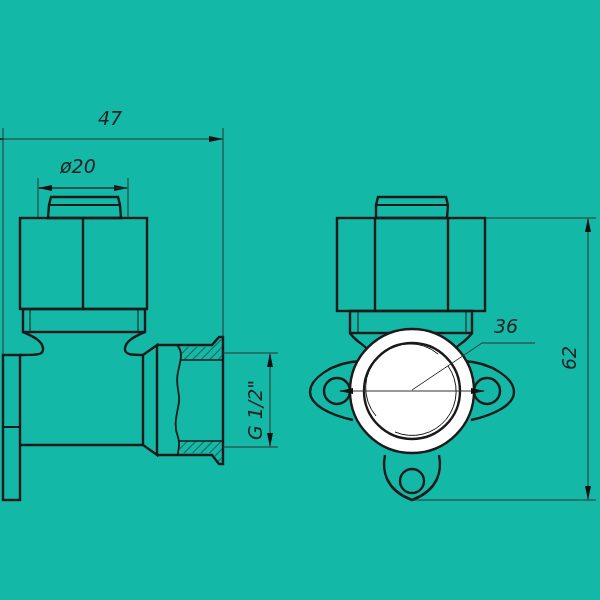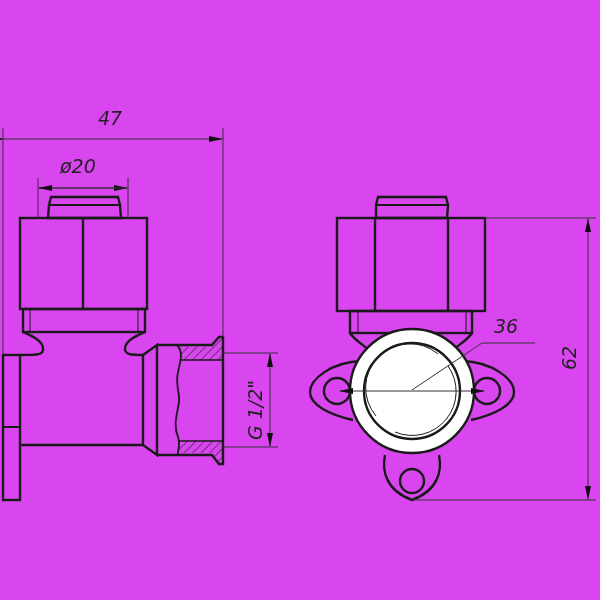--- a/index.html
+++ b/index.html
@@ -1,16 +1,16 @@
 <!DOCTYPE html>
 <html><head>
 <meta charset="utf-8">
 <style>
 html,body{margin:0;padding:0;background:#fff;}
-#wrap{position:relative;width:600px;height:600px;overflow:hidden;background:#d946ef;}
+#wrap{position:relative;width:600px;height:600px;overflow:hidden;background:#14b8a6;}
 svg{position:absolute;left:0;top:0;}
 .t{font-family:"DejaVu Sans",sans-serif;font-style:italic;font-size:19px;fill:#222;}
 </style>
 </head>
 <body>
 
 <div id="wrap">
 <svg width="600" height="600" viewBox="0 0 600 600">
   <defs>
     <marker id="ar" markerWidth="14" markerHeight="6" refX="13" refY="3" orient="auto" markerUnits="userSpaceOnUse">

